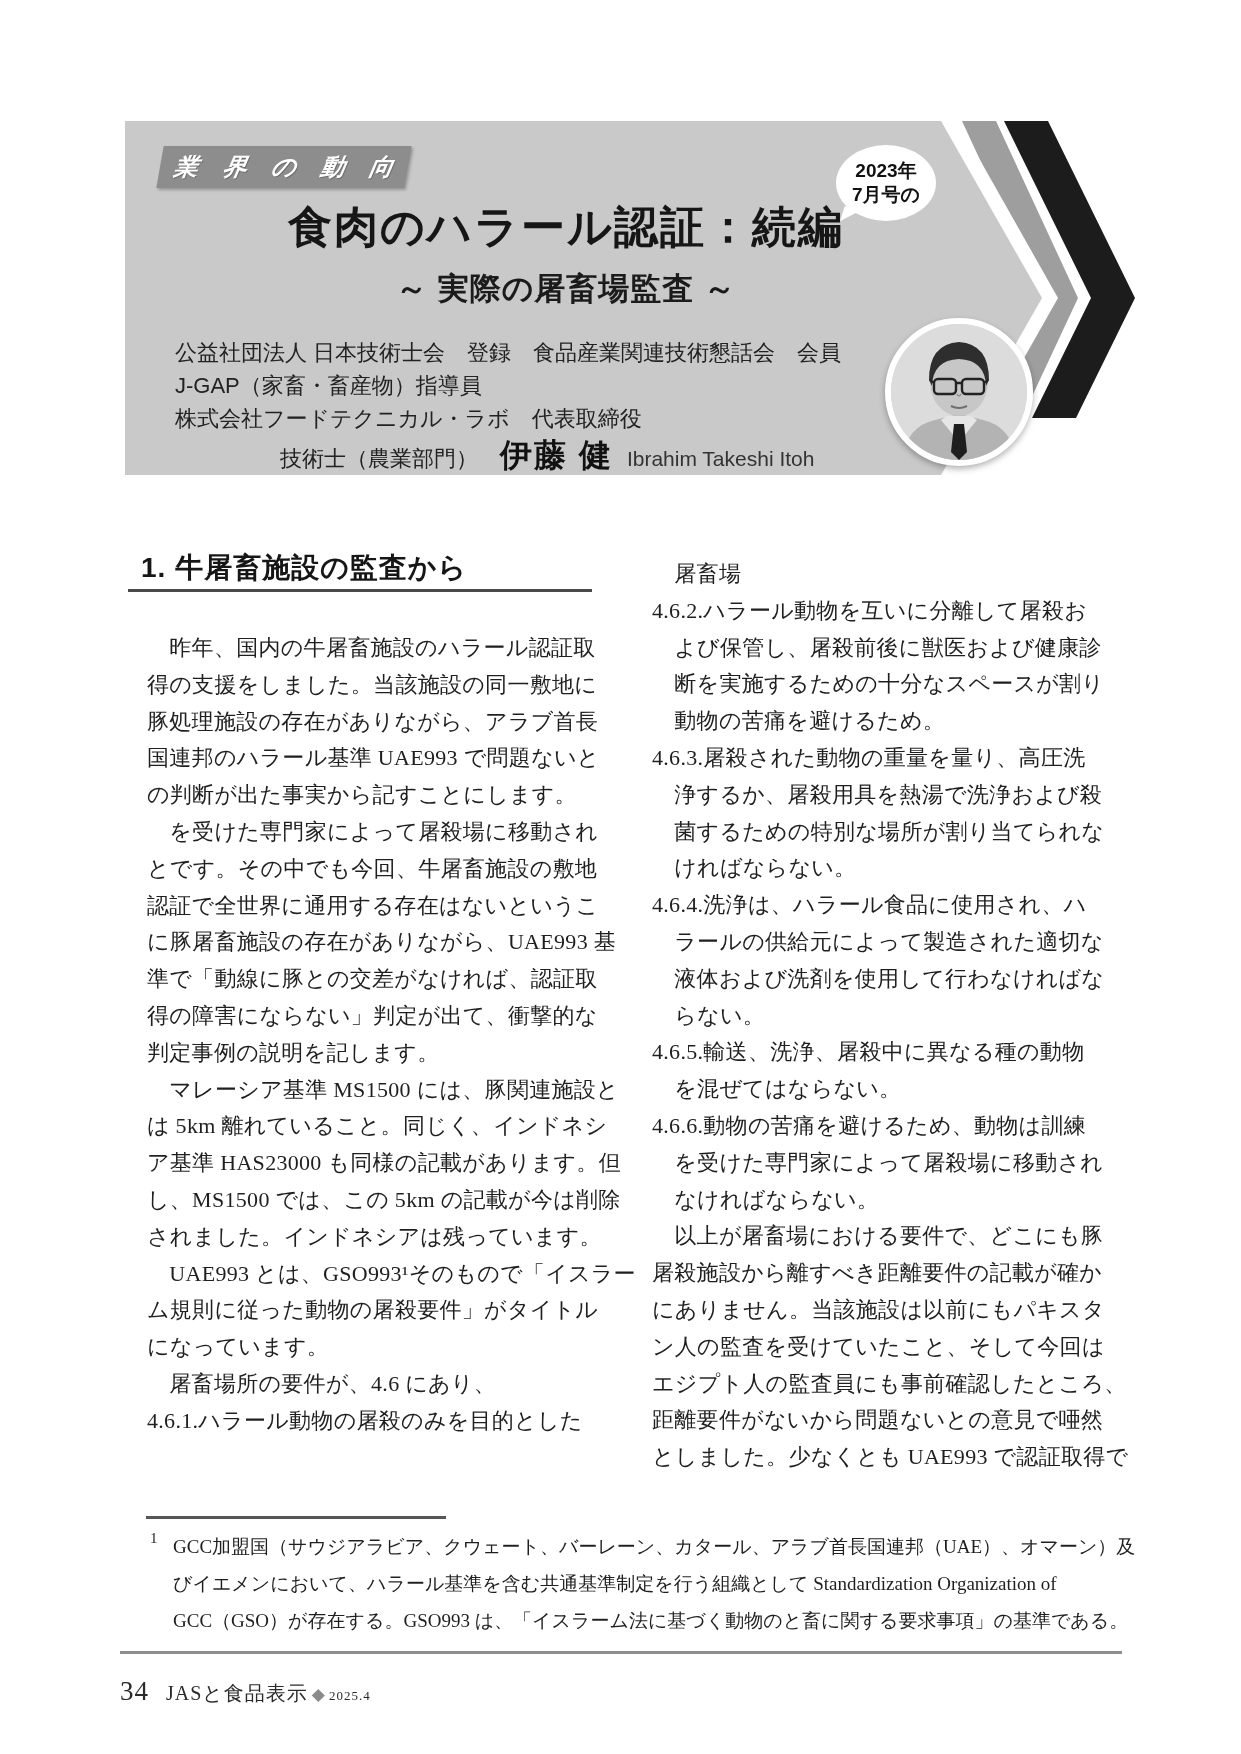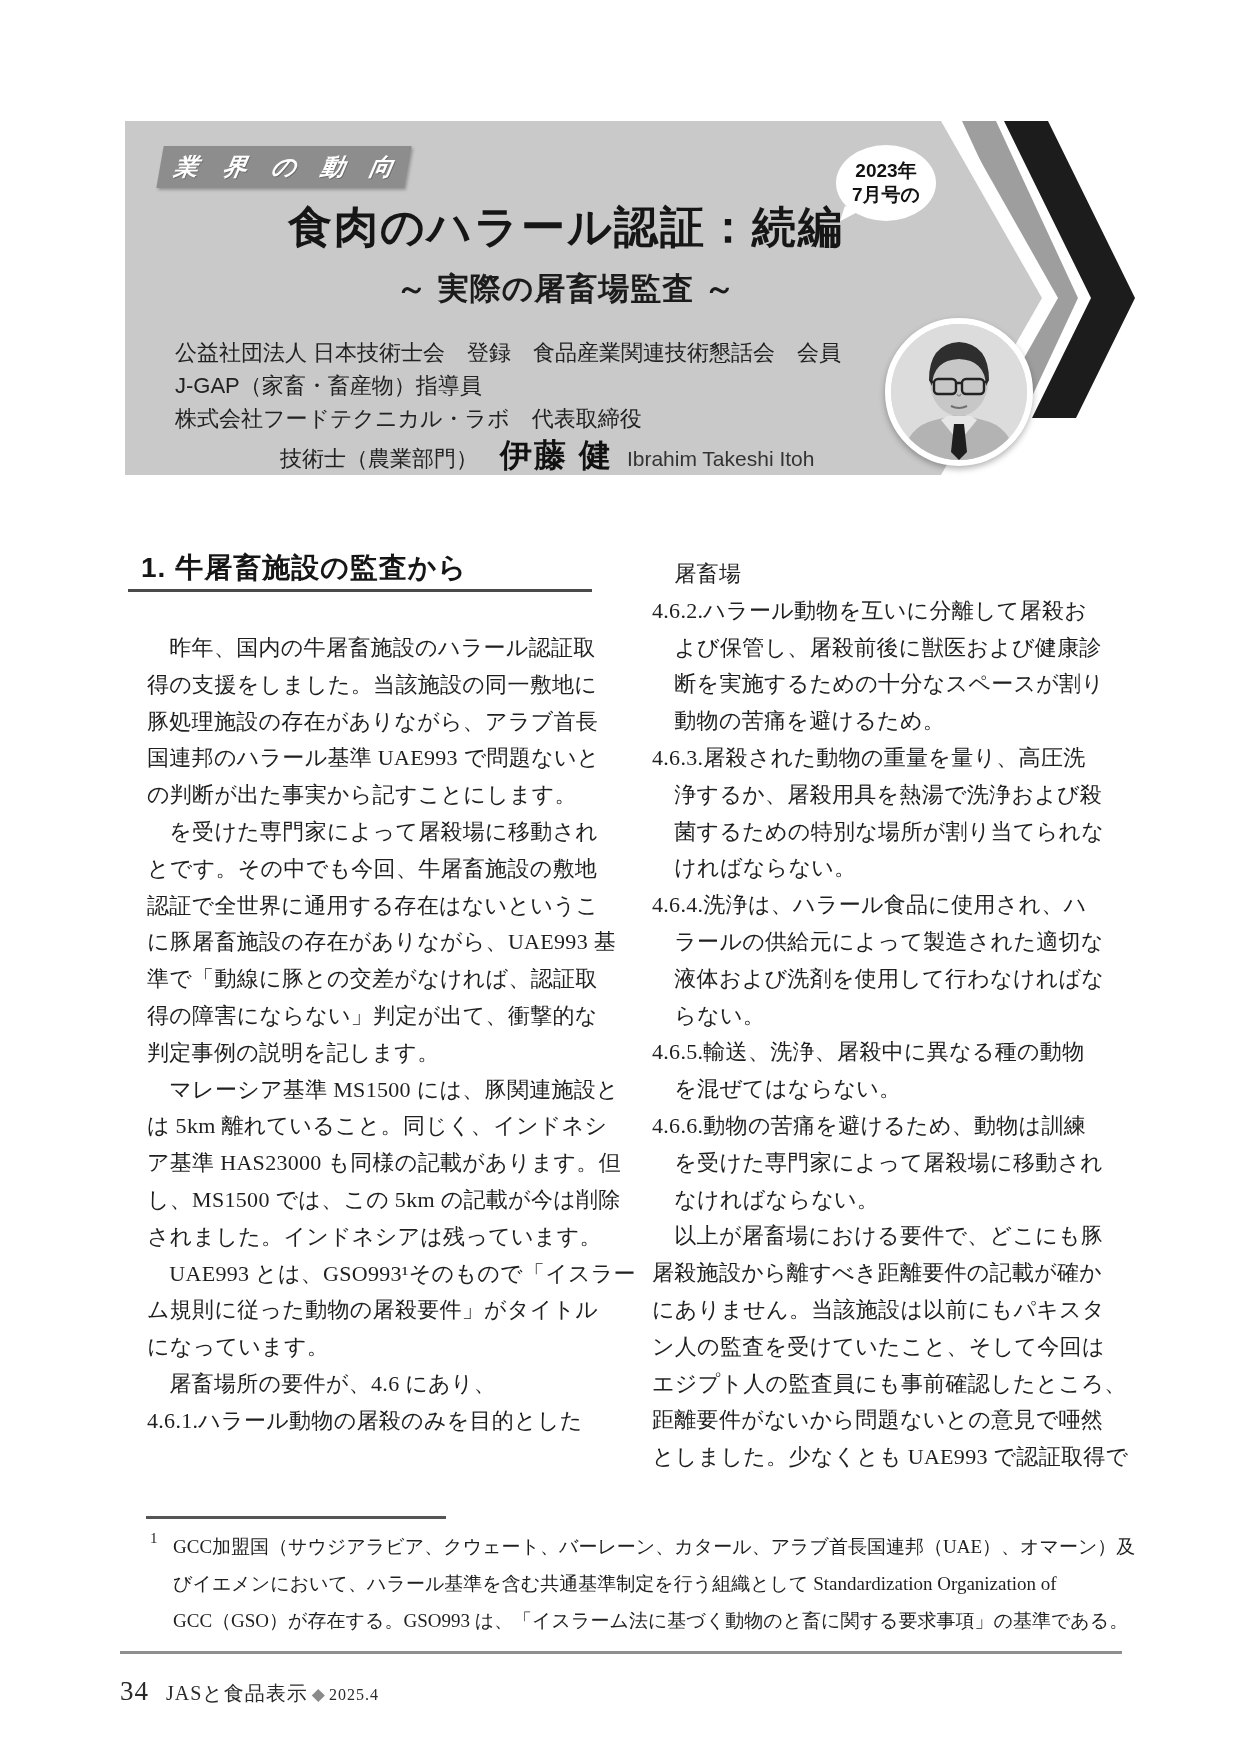--- a/index.html
+++ b/index.html
@@ -75,21 +75,21 @@
   .footnote{position:absolute;left:173px;top:1528px;width:950px;
     font-size:19px;line-height:37px;color:var(--text);}
   .footnote .tl{white-space:nowrap;}
   
   .footer-rule{position:absolute;left:120px;top:1651px;width:1002px;height:3px;background:var(--rule-gray);}
   .footer{position:absolute;left:120px;top:1676px;display:flex;align-items:baseline;
     font-family:Liberation Serif, serif;color:#2a2a2a;}
   .page-number{font-size:27px;letter-spacing:1px;}
   .journal-name{font-size:20px;margin-left:17px;letter-spacing:1px;}
   .footer-diamond{font-size:17px;color:#8a8a8a;margin:0 4px;}
-  .footer-issue{font-size:16px;letter-spacing:1px;}
+  .footer-issue{font-size:13px;letter-spacing:1px;}
 </style>
 </head>
 <body>
 
 <div class="stripe stripe-gray"></div>
 <div class="stripe stripe-black"></div>
 
 <div class="banner-white"></div>
 <div class="banner-gray"></div>
 

